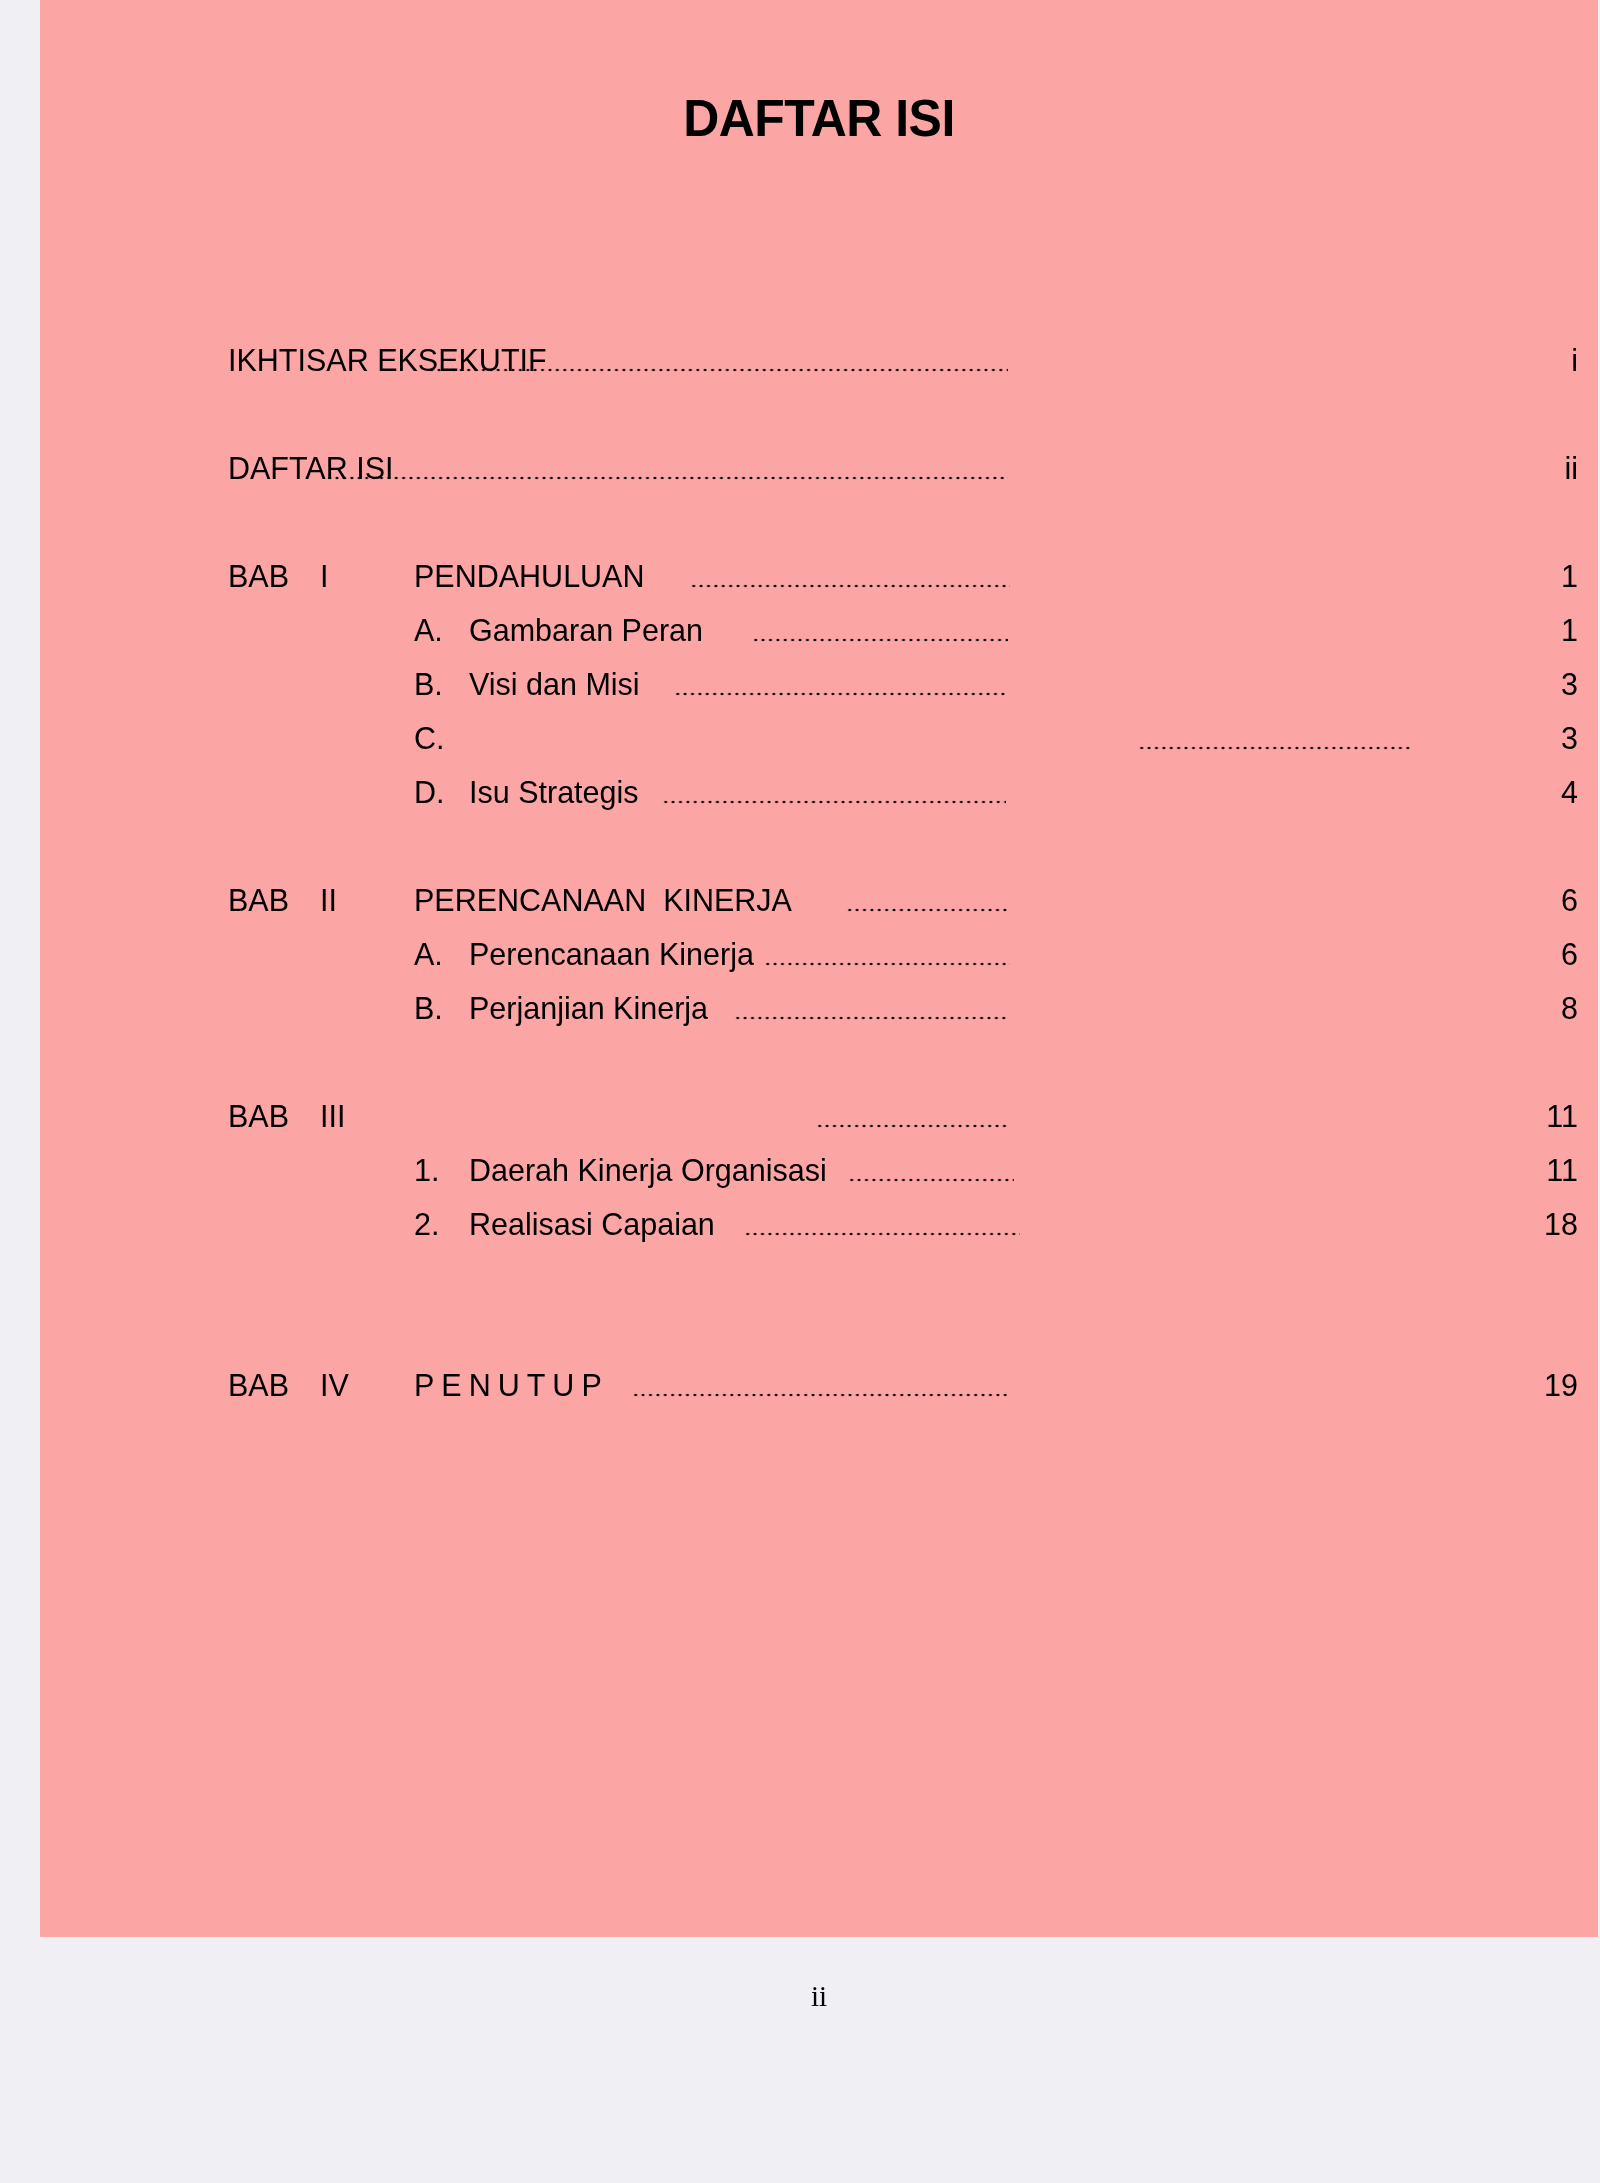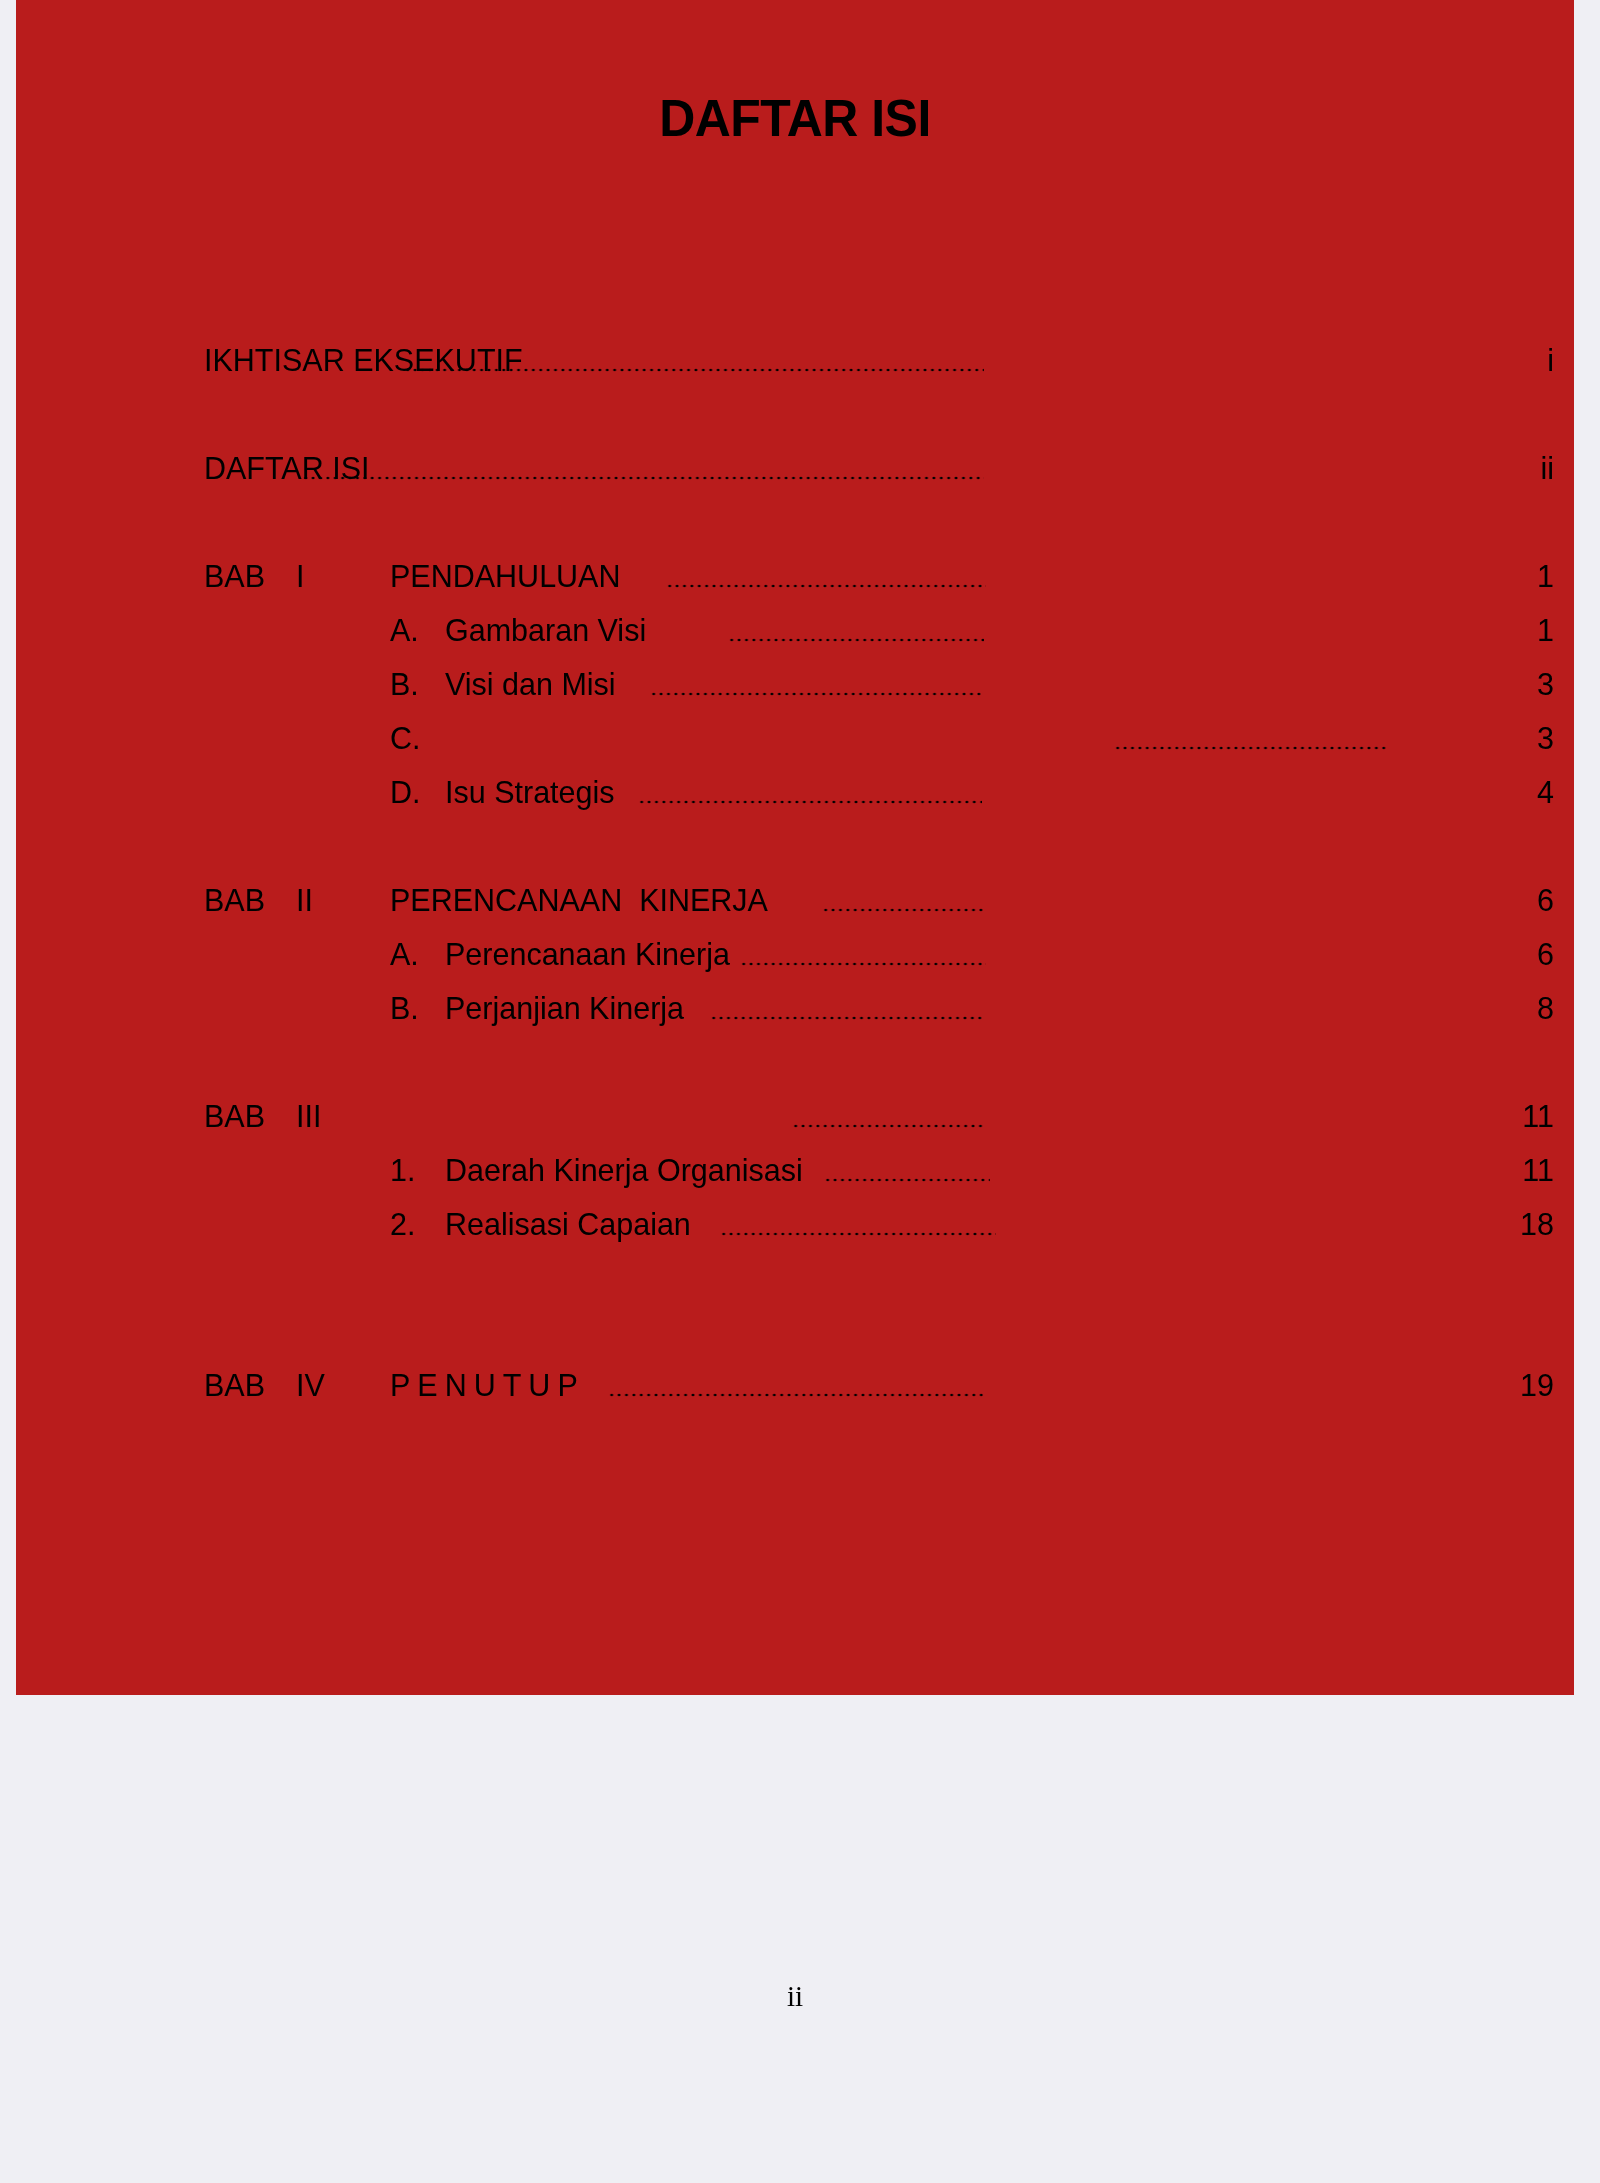--- a/index.html
+++ b/index.html
@@ -6,23 +6,23 @@
   body {
     width: 1600px; height: 2183px;
     background: #efeff4;
     position: relative;
     overflow: hidden;
     font-family: "Liberation Sans", "DejaVu Sans", sans-serif;
     color: #000;
   }
   .page {
     position: absolute;
-    left: 16px; top: 0;
-    width: 1558px; height: 1695px;
-    background: #b91c1c;
+    left: 40px; top: 0;
+    width: 1558px; height: 1937px;
+    background: #fca5a5;
   }
   .title {
     position: absolute;
     left: 0; right: 0;
     top: 88px;
     text-align: center;
     font-weight: bold;
     font-size: 52px;
     line-height: 60px;
     letter-spacing: -0.5px;
@@ -87,21 +87,21 @@
 
   <div class="row" style="top:556px">
     <span class="c1">BAB</span>
     <span class="c1b" style="left:280px">I</span>
     <span class="c2">PENDAHULUAN</span>
     <span class="leader" style="left:650px; width:320px"></span>
     <span class="pg">1</span>
   </div>
   <div class="row" style="top:610px">
     <span class="c2">A.</span>
-    <span class="c3">Gambaran Visi</span>
+    <span class="c3">Gambaran Peran</span>
     <span class="leader" style="left:712px; width:256px"></span>
     <span class="pg">1</span>
   </div>
   <div class="row" style="top:664px">
     <span class="c2">B.</span>
     <span class="c3">Visi dan Misi</span>
     <span class="leader" style="left:634px; width:334px"></span>
     <span class="pg">3</span>
   </div>
   <div class="row" style="top:718px">

